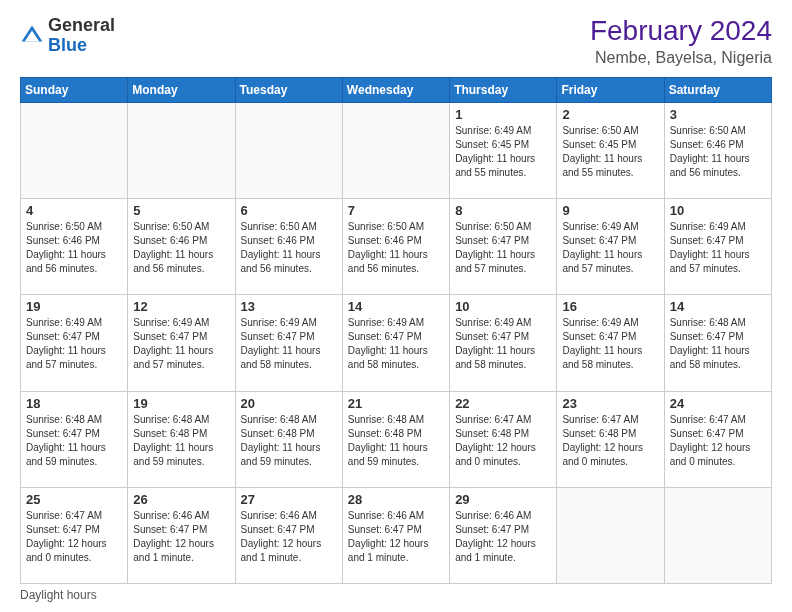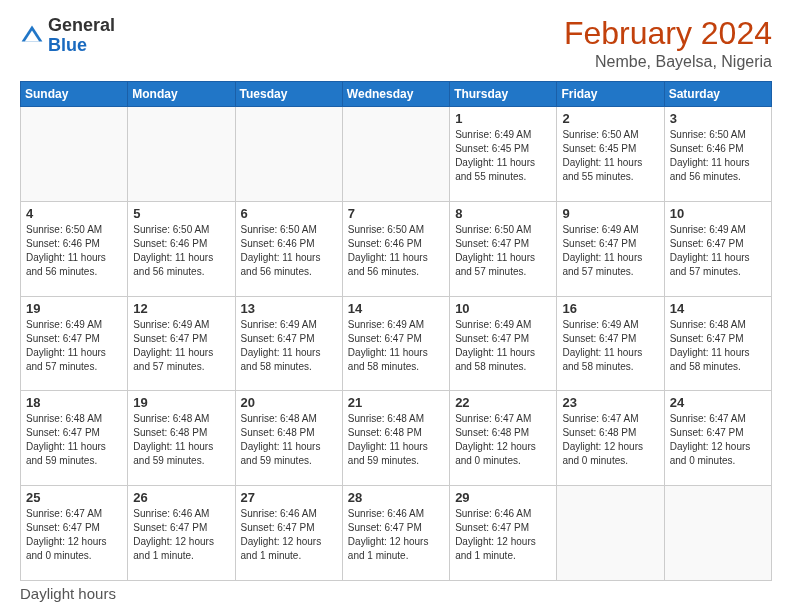--- a/index.html
+++ b/index.html
@@ -36,23 +36,23 @@
     .logo-general { color: #333; }
     .logo-blue { color: #1a6abf; }
     .logo-icon {
       width: 24px;
       height: 24px;
     }
     .title-area {
       text-align: right;
     }
     .month-title {
-      font-size: 32px;
+      font-size: 28px;
       font-weight: normal;
-      color: #c2410c;
+      color: #4c1d95;
       line-height: 1.1;
     }
     .location {
       font-size: 16px;
       color: #555;
       margin-top: 2px;
       text-align: right;
     }
     .calendar {
       flex: 1;
@@ -88,21 +88,21 @@
       color: #333;
       margin-bottom: 2px;
       display: block;
     }
     .day-info {
       font-size: 10px;
       line-height: 1.4;
       color: #333;
     }
     .footer-note {
-      font-size: 15px;
+      font-size: 12px;
       color: #555;
       margin-top: 4px;
       text-align: left;
     }
   </style>
 </head>
 <body>
 
 <div class="page">
   <div class="header">

